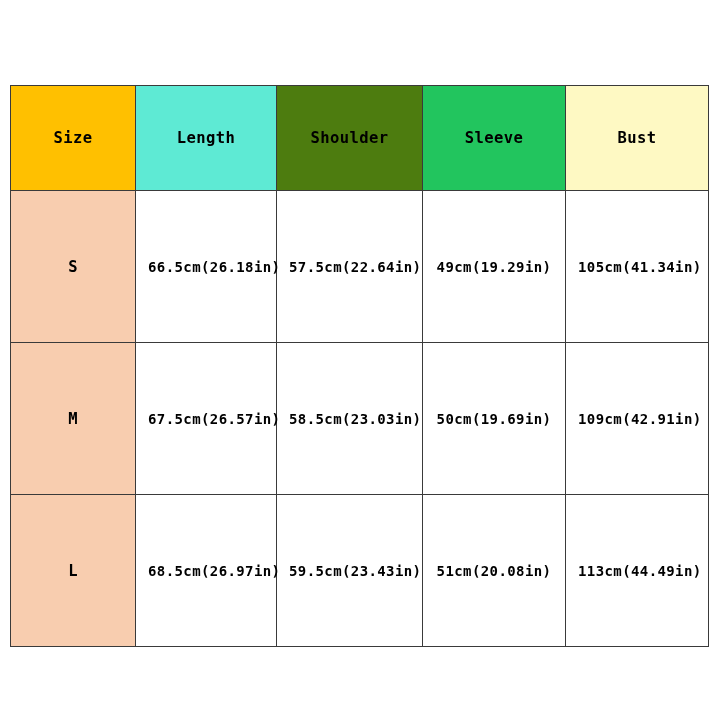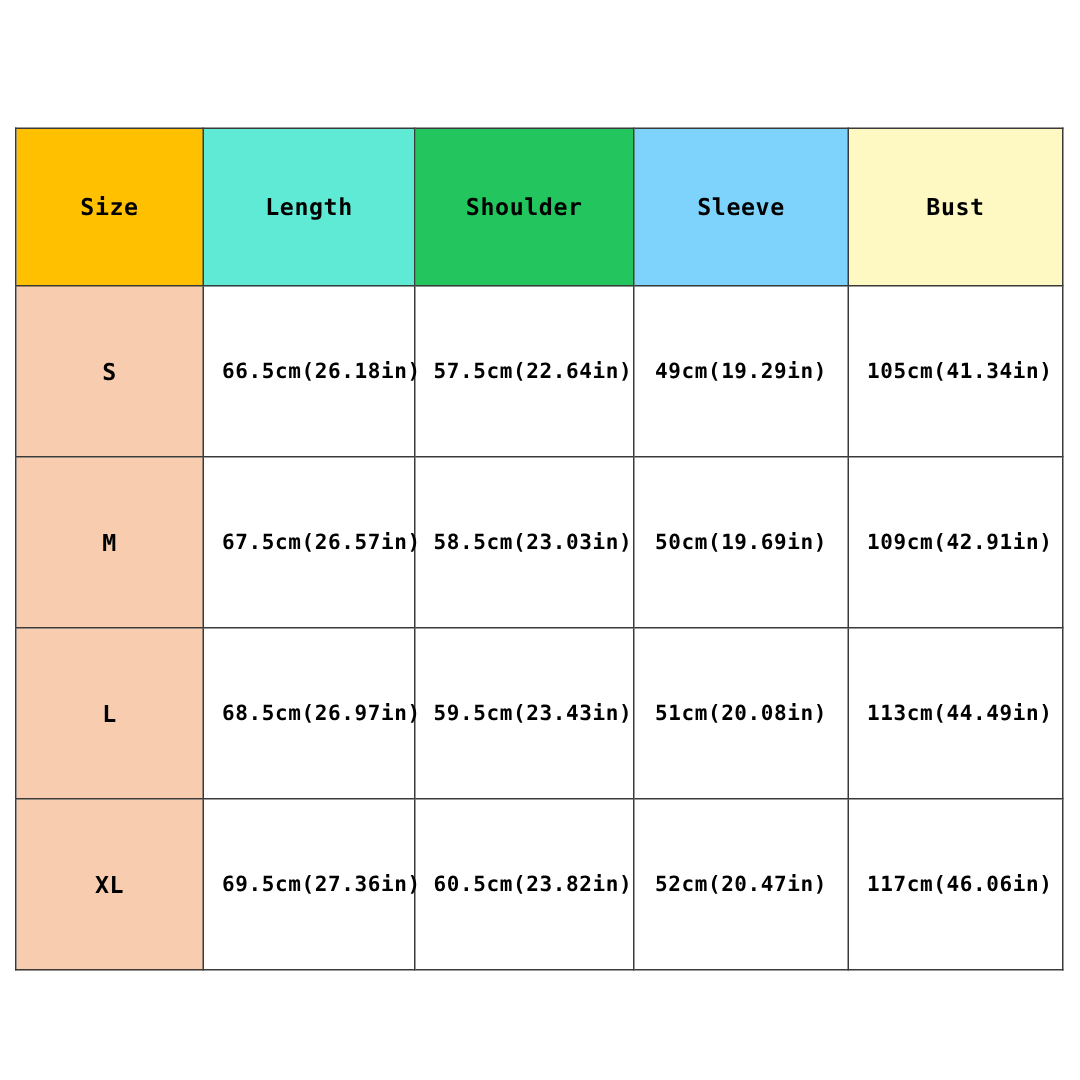--- a/index.html
+++ b/index.html
@@ -50,22 +50,22 @@
   col.c-sleeve   { width: 143px; }
   col.c-bust     { width: 143px; }
 
   
   table.size-chart thead tr { height: 105px; }
   table.size-chart thead th {
     font-size: 15.5px;
   }
   th.h-size     { background: #FFC000; }
   th.h-length   { background: #5eead4; }
-  th.h-shoulder { background: #22c55e; margin-top: 20px; }
-  th.h-sleeve   { background: #7dd3fc; }
+  th.h-shoulder { background: #4d7c0f; margin-top: 20px; }
+  th.h-sleeve   { background: #22c55e; }
   th.h-bust     { background: #fef9c3; }
 
   
   table.size-chart tbody tr { height: 114px; }
   td.cell-size {
     background: #F8CDAF;
     font-size: 15.5px;
   }
   td.cell-measure {
     background: #ffffff;
@@ -108,22 +108,15 @@
         <td class="cell-measure">50cm(19.69in)</td>
         <td class="cell-measure">109cm(42.91in)</td>
       </tr>
       <tr>
         <td class="cell-size">L</td>
         <td class="cell-measure">68.5cm(26.97in)</td>
         <td class="cell-measure">59.5cm(23.43in)</td>
         <td class="cell-measure">51cm(20.08in)</td>
         <td class="cell-measure">113cm(44.49in)</td>
       </tr>
-      <tr>
-        <td class="cell-size">XL</td>
-        <td class="cell-measure">69.5cm(27.36in)</td>
-        <td class="cell-measure">60.5cm(23.82in)</td>
-        <td class="cell-measure">52cm(20.47in)</td>
-        <td class="cell-measure">117cm(46.06in)</td>
-      </tr>
     </tbody>
   </table>
 </div>
 
 </body></html>

